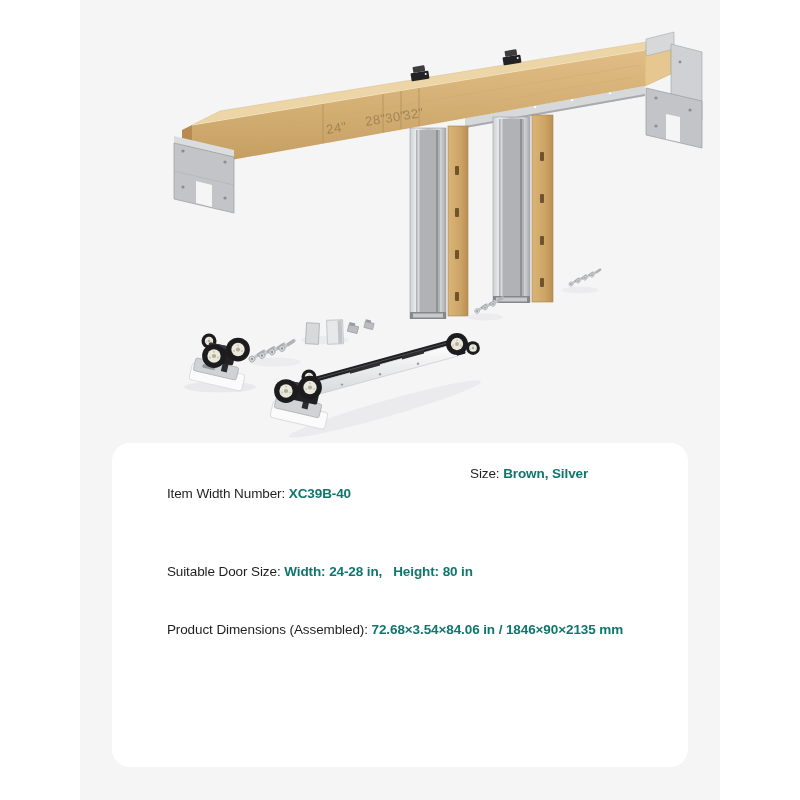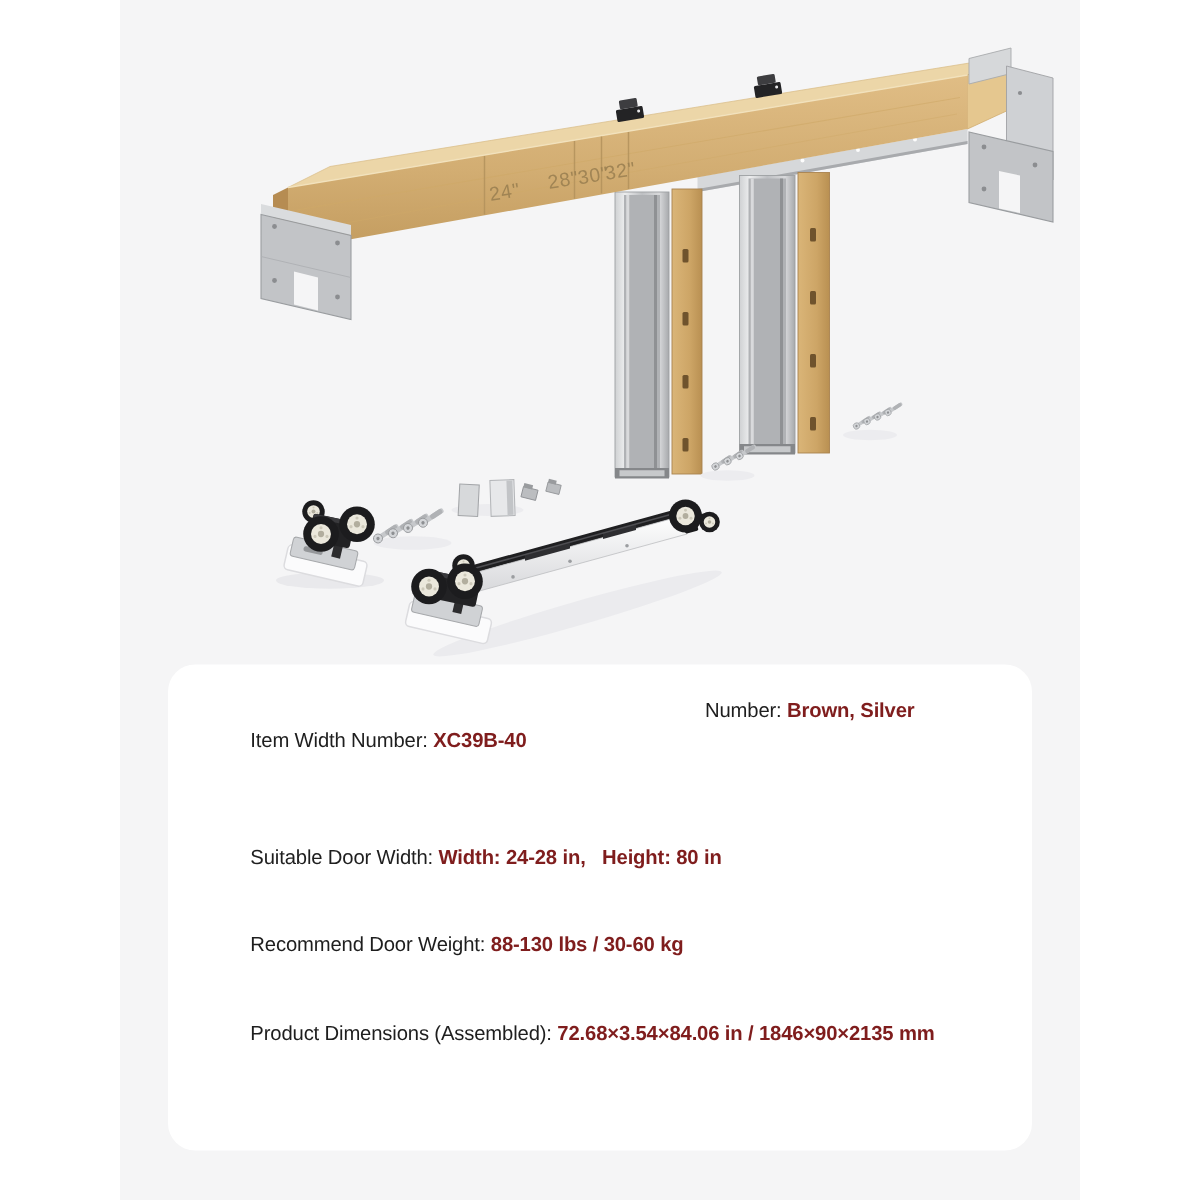--- a/index.html
+++ b/index.html
@@ -17,21 +17,21 @@
   .spec-card{
     position:absolute;left:112px;top:443px;width:576px;height:324px;
     background:#ffffff;border-radius:18px;
     padding:21px 24px 0 33px;box-sizing:border-box;
     letter-spacing:-0.1px;
   }
   .spec-line{
     font-size:13.5px;line-height:19.5px;color:#1e1e1e;
     white-space:pre-wrap;position:relative;
   }
-  .spec-line .val{color:#7f1d1d;font-weight:bold;}
+  .spec-line .val{color:#0f766e;font-weight:bold;}
   .color-field{position:absolute;left:325px;top:0;white-space:pre-wrap;}
   .render-svg text{
     font-family:"Liberation Sans","DejaVu Sans",sans-serif;
     font-size:13px;fill:#9c8152;opacity:.9;letter-spacing:.5px;
   }
 </style>
 </head>
 <body>
 
 <div class="canvas">
@@ -247,30 +247,27 @@
         <use href="#screw" transform="translate(505,278) rotate(-33) scale(0.7)"></use>
         <use href="#screw" transform="translate(512,275) rotate(-33) scale(0.7)"></use>
       </g>
     </svg>
   </div>
 
   <div class="spec-card">
 
     <div class="spec-line">
       <span>Item Width Number: </span><span class="val">XC39B-40</span>
-      <span class="color-field"><span>Number: </span><span class="val">Brown, Silver</span></span>
+      <span class="color-field"><span>Size: </span><span class="val">Brown, Silver</span></span>
     </div>
 
     <div class="spec-line">
-      <span>Suitable Door Width: </span><span class="val">Width: 24-28 in,   Height: 80 in</span>
+      <span>Suitable Door Size: </span><span class="val">Width: 24-28 in,   Height: 80 in</span>
     </div>
 
-    <div class="spec-line">
-      <span>Recommend Door Weight: </span><span class="val">88-130 lbs / 30-60 kg</span>
-    </div>
 
 
 
     <div class="spec-line">
       <span>Product Dimensions (Assembled): </span><span class="val">72.68×3.54×84.06 in / 1846×90×2135 mm</span>
     </div>
 
   </div>
 </div>
 

